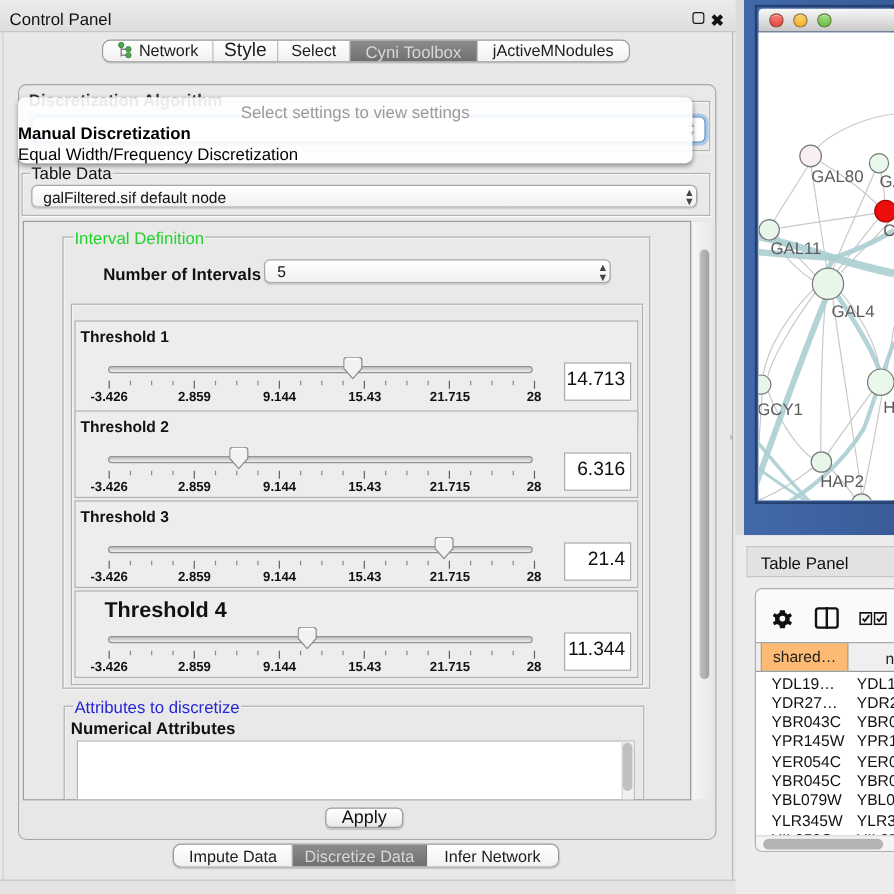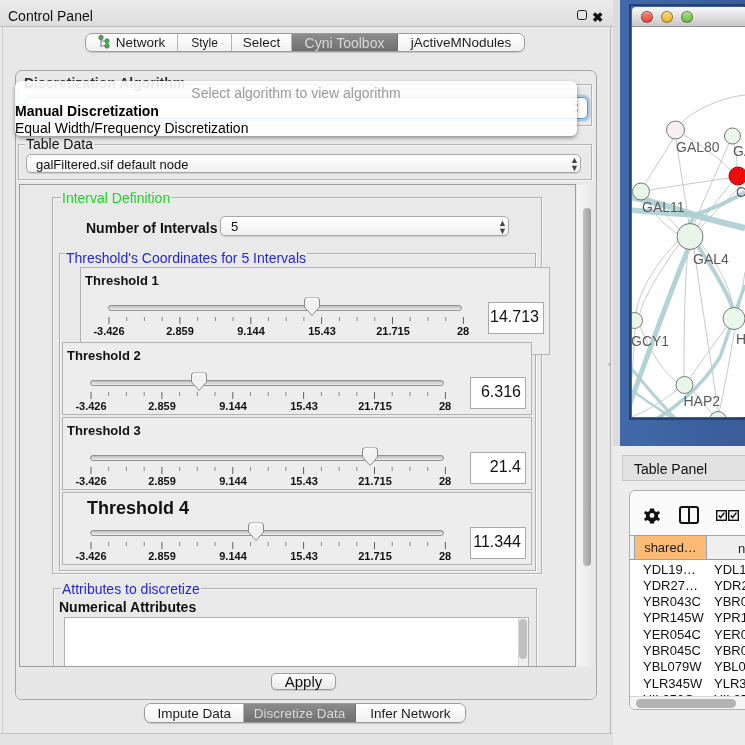--- a/index.html
+++ b/index.html
@@ -18,21 +18,21 @@
 <div class="abs" style="left:592px;top:8.5px;font-size:13.5px;font-weight:bold;color:#111;">✖</div>
 <div class="abs" style="left:2px;top:27px;width:609px;height:706px;background:#e8e8e8;border-left:1px solid #cfcfcf;border-right:1px solid #b7b7b7;"></div>
 <div class="abs" style="left:0;top:733px;width:613px;height:12px;background:#e3e3e3;border-top:1px solid #c2c2c2;"></div>
 <div class="abs" style="left:85px;top:33px;width:440px;height:19px;border:1px solid #9b9b9b;border-radius:7px;overflow:hidden;display:flex;box-shadow:0 1px 1px rgba(0,0,0,.15);">
     <div style="width:92px;height:100%;background:linear-gradient(#ffffff,#f1f1f1);border-right:1px solid #b5b5b5;display:flex;align-items:center;justify-content:center;font-size:13.5px;color:#1c1c1c;white-space:nowrap;"><svg width="13" height="15" viewBox="0 0 13 15" style="margin-right:5px;vertical-align:-2px;">
         <path d="M3 3 L3 12 M3 6 L8 6 M3 11 L8 11" stroke="#8a8a8a" stroke-width="1.2" fill="none"></path>
         <circle cx="3" cy="2.5" r="2.2" fill="#53a553" stroke="#2e7d32" stroke-width="0.7"></circle>
         <circle cx="9" cy="6" r="2.2" fill="#53a553" stroke="#2e7d32" stroke-width="0.7"></circle>
         <circle cx="9" cy="11" r="2.2" fill="#53a553" stroke="#2e7d32" stroke-width="0.7"></circle>
       </svg>Network</div>
-    <div style="width:54px;height:100%;background:linear-gradient(#ffffff,#f1f1f1);border-right:1px solid #b5b5b5;display:flex;align-items:center;justify-content:center;font-size:12px;color:#1c1c1c;white-space:nowrap;">Style</div>
+    <div style="width:54px;height:100%;background:linear-gradient(#ffffff,#f1f1f1);border-right:1px solid #b5b5b5;display:flex;align-items:center;justify-content:center;font-size:16px;color:#1c1c1c;white-space:nowrap;">Style</div>
     <div style="width:60px;height:100%;background:linear-gradient(#ffffff,#f1f1f1);border-right:1px solid #b5b5b5;display:flex;align-items:center;justify-content:center;font-size:13.5px;color:#1c1c1c;white-space:nowrap;">Select</div>
     <div style="width:106px;height:100%;background:linear-gradient(#8c8c8c,#6f6f6f);border-right:1px solid #6f6f6f;display:flex;align-items:center;justify-content:center;font-size:14px;color:#d8d8d8;white-space:nowrap;">Cyni Toolbox</div>
     <div style="width:126px;height:100%;background:linear-gradient(#ffffff,#f1f1f1);display:flex;align-items:center;justify-content:center;font-size:13.5px;color:#1c1c1c;white-space:nowrap;">jActiveMNodules</div>
   </div>
 <div class="abs" style="left:15px;top:70px;width:582px;height:630px;background:#e9e9e9;border:1px solid #a6a6a6;border-radius:7px;"></div>
 <div class="grp" style="left:18px;top:84px;width:574px;height:42px;"></div>
 <div class="abs" style="left:26px;top:97px;width:562px;height:22px;background:#fff;border:1.5px solid #5b95cf;border-radius:5px;box-shadow:0 0 0 2.5px rgba(100,160,220,.45);"></div>
 <div class="abs" style="left:572px;top:100px;font-size:8px;color:#888;line-height:8px;">▲<br>▼</div>
 <div class="abs" style="left:24px;top:75px;font-size:14px;font-weight:bold;color:#333;">Discretization Algorithm</div>
 <div class="grp" style="left:18px;top:144px;width:574px;height:36px;"></div>
@@ -41,22 +41,21 @@
 <div class="combotext" style="left:36px;top:157px;">galFiltered.sif default node</div>
 <div class="abs" style="left:570px;top:156px;font-size:9px;color:#444;line-height:8px;">▲<br>▼</div>
 <div class="abs" id="scrollc" style="left:19px;top:184px;width:557px;height:483px;background:#e9e9e9;border:1px solid #9c9c9c;overflow:hidden;padding-left:22px;">
 <div class="grp" style="left:32px;top:12px;width:490px;height:377px;border-color:#b0b0b0;"></div>
 <div class="grplab" style="left:41px;top:6px;color:#21d32b;">Interval Definition</div>
 <div class="abs" style="left:66px;top:35px;font-size:14px;font-weight:bold;color:#111;">Number of Intervals</div>
 <div class="combo" style="left:200px;top:31px;width:289px;height:20px;"></div>
 <div class="combotext" style="left:211px;top:34px;">5</div>
 <div class="abs" style="left:478px;top:34px;font-size:9px;color:#444;line-height:8px;">▲<br>▼</div>
 <div class="grp" style="left:39px;top:68px;width:477px;height:318px;border-color:#b0b0b0;"></div>
-<div class="grplab" style="left:45px;top:66px;color:#2526d8;">Threshold's Coordinates for 5 Intervals</div>
-<div class="abs" style="left:60px;top:82px;width:470px;height:88px;background:#ededed;border:1px solid #b3b3b3;">
+<div class="abs" style="left:42px;top:82px;width:470px;height:88px;background:#ededed;border:1px solid #b3b3b3;">
 <div class="abs" style="left:4px;top:5px;font-size:13px;font-weight:bold;color:#111;">Threshold 1</div>
 <div class="abs" style="left:27px;top:37px;width:354px;height:6px;border:1px solid #929292;border-radius:3.5px;background:linear-gradient(#bdbdbd,#efefef);"></div>
 <svg class="abs" style="left:0;top:49px;" width="424" height="8">
         <line x1="28.0" y1="0" x2="28.0" y2="7" stroke="#606060" stroke-width="1"></line>
         <line x1="45.7" y1="0" x2="45.7" y2="4" stroke="#8a8a8a" stroke-width="1"></line>
         <line x1="63.4" y1="0" x2="63.4" y2="4" stroke="#8a8a8a" stroke-width="1"></line>
         <line x1="81.2" y1="0" x2="81.2" y2="4" stroke="#8a8a8a" stroke-width="1"></line>
         <line x1="98.9" y1="0" x2="98.9" y2="7" stroke="#606060" stroke-width="1"></line>
         <line x1="116.6" y1="0" x2="116.6" y2="4" stroke="#8a8a8a" stroke-width="1"></line>
         <line x1="134.3" y1="0" x2="134.3" y2="4" stroke="#8a8a8a" stroke-width="1"></line>
@@ -328,14 +327,14 @@
 <div class="abs" style="left:13px;top:168.3px;font-size:13px;color:#111;white-space:nowrap;">YBL079W</div>
 <div class="abs" style="left:84px;top:168.3px;font-size:13px;color:#111;white-space:nowrap;">YBL079W</div>
 <div class="abs" style="left:13px;top:184.6px;font-size:13px;color:#111;white-space:nowrap;">YLR345W</div>
 <div class="abs" style="left:84px;top:184.6px;font-size:13px;color:#111;white-space:nowrap;">YLR345W</div>
 <div class="abs" style="left:13px;top:200.9px;font-size:13px;color:#111;white-space:nowrap;">YIL052C</div>
 <div class="abs" style="left:84px;top:200.9px;font-size:13px;color:#111;white-space:nowrap;">YIL052C</div>
 <div class="abs" style="left:0;top:205px;width:120px;height:15px;background:#f4f4f4;border-top:1px solid #d8d8d8;"></div>
 <div class="abs" style="left:6px;top:208px;width:100px;height:9px;background:#b3b3b3;border-radius:4.5px;"></div>
 </div>
 <div class="abs" style="left:15px;top:81px;width:562px;height:55px;background:rgba(255,255,255,.9);border-radius:6px;box-shadow:0 2px 4px rgba(0,0,0,.4);"></div>
-<div class="abs" style="left:15px;top:85px;width:562px;text-align:center;font-size:14px;color:#9a9a9a;">Select algorithm to view algorithm</div>
+<div class="abs" style="left:15px;top:85px;width:562px;text-align:center;font-size:14px;color:#9a9a9a;">Select settings to view settings</div>
 <div class="abs" style="left:15px;top:102.5px;font-size:14px;font-weight:bold;color:#000;">Manual Discretization</div>
 <div class="abs" style="left:15px;top:119.5px;font-size:14px;color:#000;">Equal Width/Frequency Discretization</div>
 </body></html>

